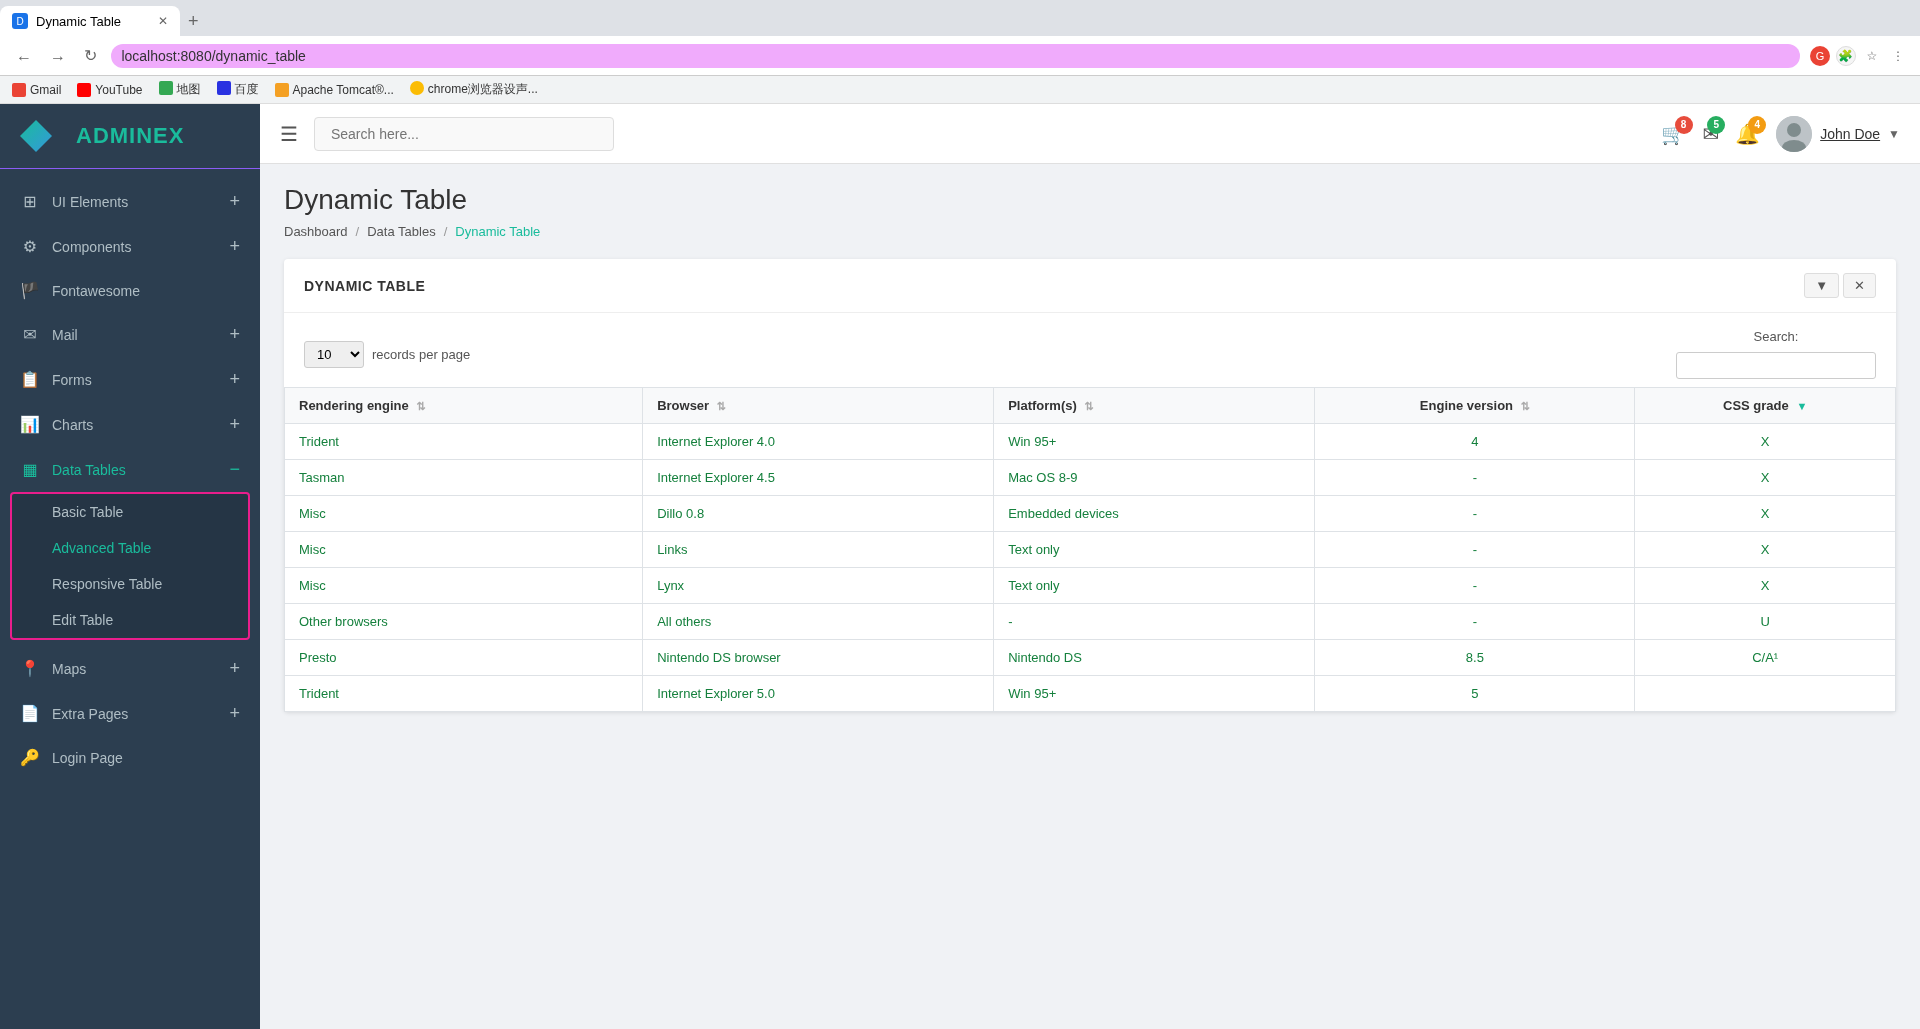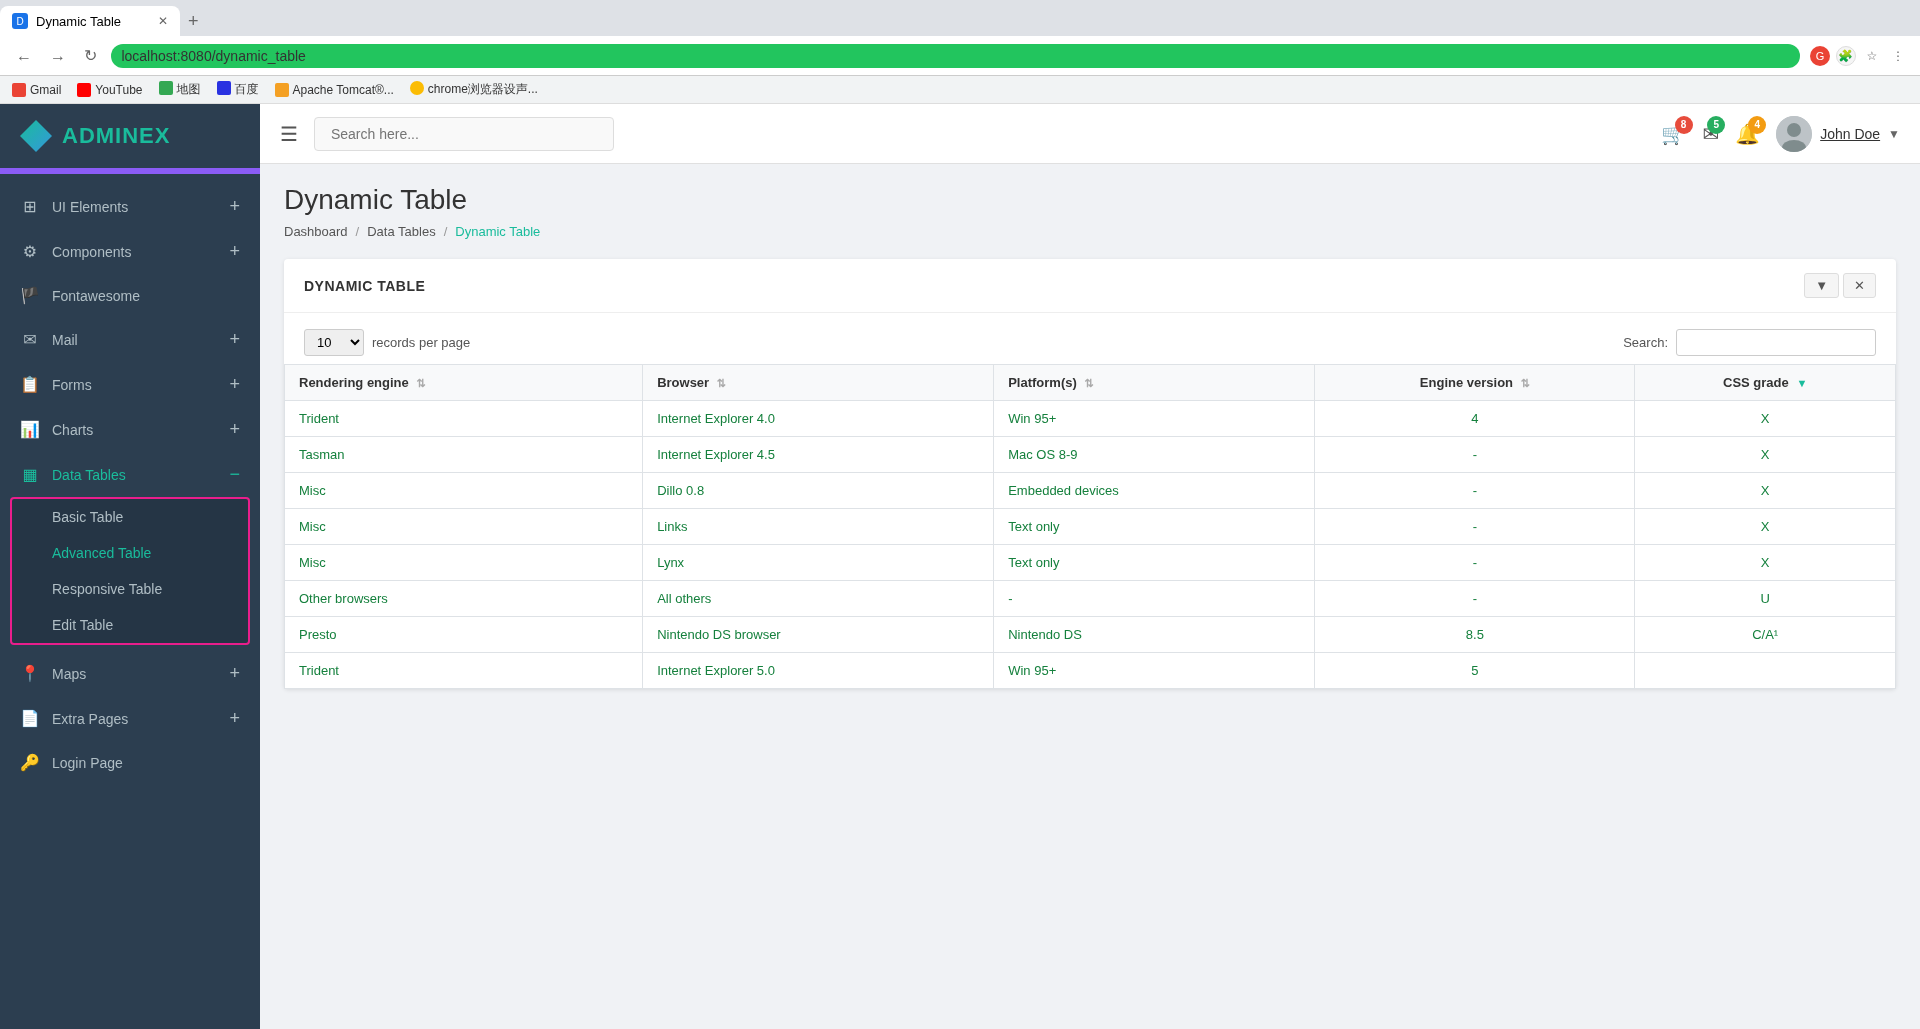--- a/index.html
+++ b/index.html
@@ -7,39 +7,39 @@
 
     
     .browser-chrome { background: #dee1e6; padding: 0; }
     .browser-tab-bar { display: flex; align-items: center; background: #dee1e6; padding: 6px 0 0 0; height: 36px; }
     .browser-tab { display: flex; align-items: center; background: #fff; border-radius: 8px 8px 0 0; padding: 0 12px; height: 30px; font-size: 13px; gap: 8px; min-width: 180px; max-width: 220px; }
     .browser-tab .favicon { width: 16px; height: 16px; background: #1a73e8; border-radius: 50%; display: inline-block; }
     .tab-close { color: #666; cursor: pointer; font-size: 12px; margin-left: auto; }
     .browser-new-tab { background: none; border: none; font-size: 18px; cursor: pointer; color: #666; padding: 0 8px; }
     .browser-address-bar { display: flex; align-items: center; background: #fff; padding: 4px 12px; gap: 10px; height: 40px; border-bottom: 1px solid #ccc; }
     .nav-btn { background: none; border: none; color: #666; cursor: pointer; font-size: 16px; padding: 4px; }
-    .address-input { flex: 1; border: none; outline: none; font-size: 14px; background: #22c55e; padding: 4px 10px; border-radius: 20px; color: #333; }
+    .address-input { flex: 1; border: none; outline: none; font-size: 14px; background: #f0abfc; padding: 4px 10px; border-radius: 20px; color: #333; }
     .browser-toolbar-icons { display: flex; align-items: center; gap: 6px; }
     .toolbar-icon { width: 20px; height: 20px; border-radius: 50%; cursor: pointer; display: flex; align-items: center; justify-content: center; font-size: 12px; }
     .bookmarks-bar { display: flex; align-items: center; background: #f1f3f4; padding: 2px 12px; height: 28px; gap: 16px; border-bottom: 1px solid #ddd; font-size: 12px; color: #333; }
     .bookmark-item { display: flex; gap: 4px; cursor: pointer; white-space: nowrap; }
     .bookmark-favicon { width: 14px; height: 14px; border-radius: 2px; }
     .bm-gmail .bookmark-favicon { background: #ea4335; }
     .bm-youtube .bookmark-favicon { background: #ff0000; }
     .bm-maps .bookmark-favicon { background: #34a853; }
     .bm-baidu .bookmark-favicon { background: #2932e1; }
     .bm-tomcat .bookmark-favicon { background: #f4a023; }
     .bm-chrome .bookmark-favicon { background: #fbbc04; border-radius: 50%; }
 
     
     .app { display: flex; flex: 1; overflow: hidden; }
 
     
     .sidebar { width: 260px; background: #2c3e50; color: #ecf0f1; display: flex; flex-direction: column; overflow-y: auto; flex-shrink: 0; }
-    .sidebar-brand { display: flex; align-items: center; padding: 16px 20px; border-bottom: 6px solid #8b5cf6; gap: 10px; }
+    .sidebar-brand { display: flex; align-items: center; padding: 16px 20px; border-bottom: 1px solid #8b5cf6; gap: 24px; }
     .brand-logo { width: 32px; height: 32px; background: linear-gradient(135deg, #1abc9c, #3498db); clip-path: polygon(50% 0%, 100% 50%, 50% 100%, 0% 50%); }
     .brand-name { font-size: 22px; font-weight: bold; color: #fff; letter-spacing: 1px; }
     .brand-name span { color: #1abc9c; }
     .sidebar-nav { padding: 10px 0; }
     .nav-item { display: flex; align-items: center; padding: 12px 20px; cursor: pointer; color: #b0bec5; font-size: 14px; gap: 12px; transition: background 0.2s; position: relative; }
     .nav-item .nav-icon { font-size: 16px; width: 20px; text-align: center; }
     .nav-item .nav-plus { margin-left: auto; font-size: 18px; color: #b0bec5; }
     .nav-item .nav-minus { margin-left: auto; font-size: 18px; color: #1abc9c; }
     .nav-item.section-header { color: #1abc9c; }
 
@@ -81,21 +81,21 @@
     .table-card-header { display: flex; align-items: center; justify-content: space-between; padding: 14px 20px; border-bottom: 1px solid #eee; }
     .table-card-title { font-size: 14px; font-weight: 700; color: #333; letter-spacing: 0.5px; }
     .card-actions { display: flex; gap: 4px; }
     .card-action-btn { background: #f5f5f5; border: 1px solid #ddd; padding: 4px 10px; cursor: pointer; border-radius: 3px; font-size: 13px; color: #555; }
 
     
     .table-controls { display: flex; align-items: center; justify-content: space-between; padding: 16px 20px 8px; }
     .records-control { display: flex; align-items: center; gap: 8px; }
     .records-select { padding: 4px 8px; border: 1px solid #ccc; border-radius: 3px; font-size: 13px; }
     .records-label { font-size: 13px; color: #555; }
-    .search-control { display: flex; align-items: center; gap: 8px; }
+    .search-control { display: flex; align-items: center; gap: 8px; flex-direction: column; }
     .search-label { font-size: 13px; color: #555; }
     .search-input { padding: 5px 10px; border: 1px solid #ccc; border-radius: 3px; font-size: 13px; width: 200px; }
 
     
     .data-table { width: 100%; border-collapse: collapse; }
     .data-table th { background: #f8f9fa; border: 1px solid #dee2e6; padding: 10px 14px; text-align: left; font-size: 13px; font-weight: 600; color: #333; white-space: nowrap; cursor: pointer; user-select: none; }
     .data-table th .sort-icon { color: #aaa; margin-left: 4px; font-size: 11px; }
     .data-table td { border: 1px solid #dee2e6; padding: 10px 14px; font-size: 13px; color: #15803d; }
     .data-table td:nth-child(4), .data-table td:nth-child(5) { text-align: center; }
     .data-table th:nth-child(4), .data-table th:nth-child(5) { text-align: center; }

